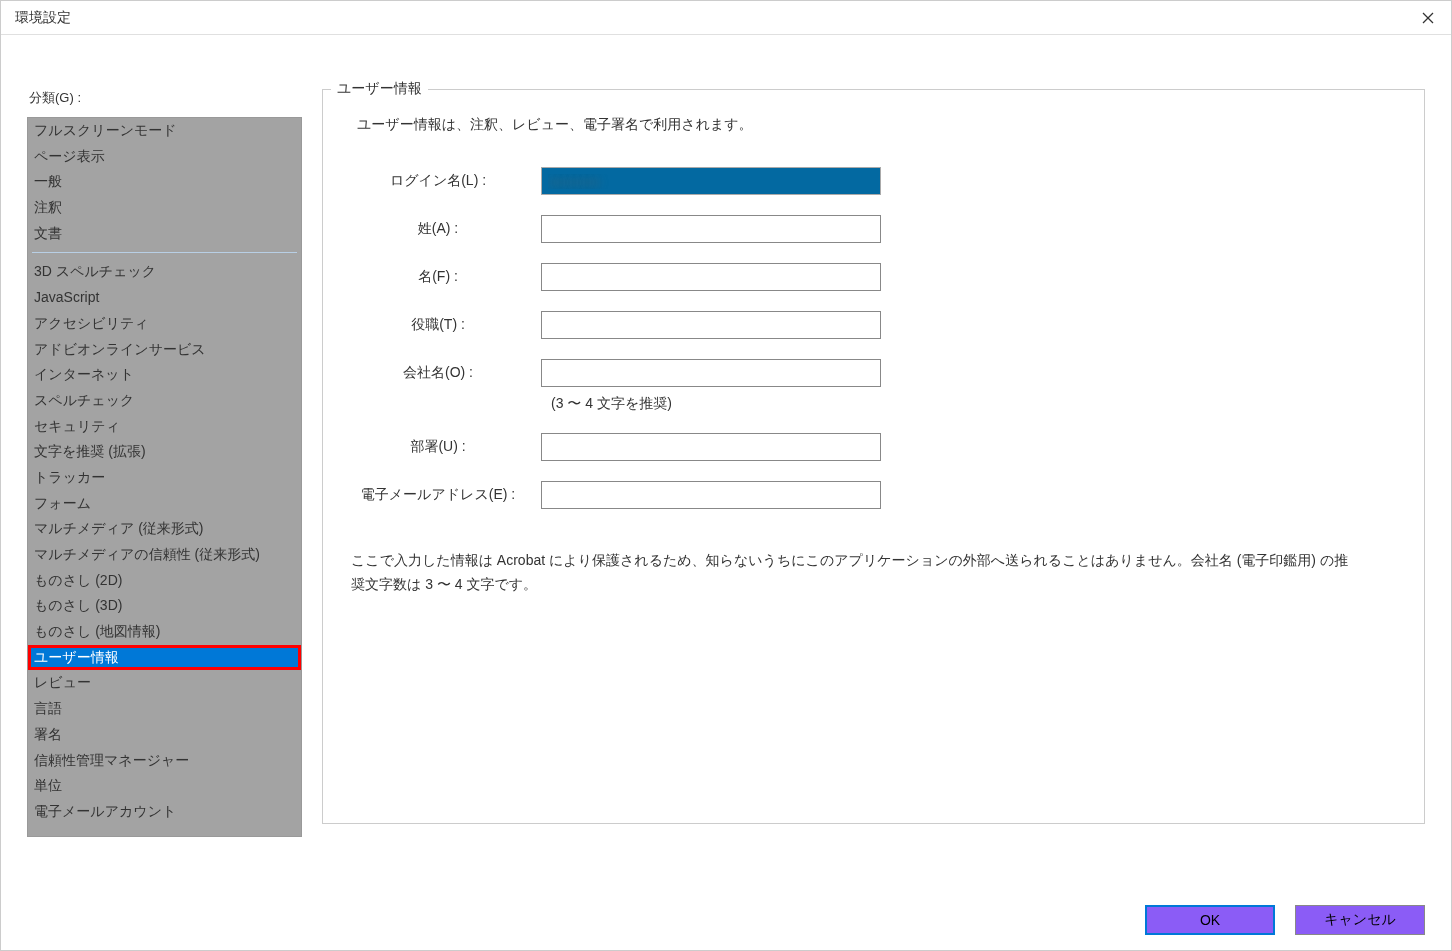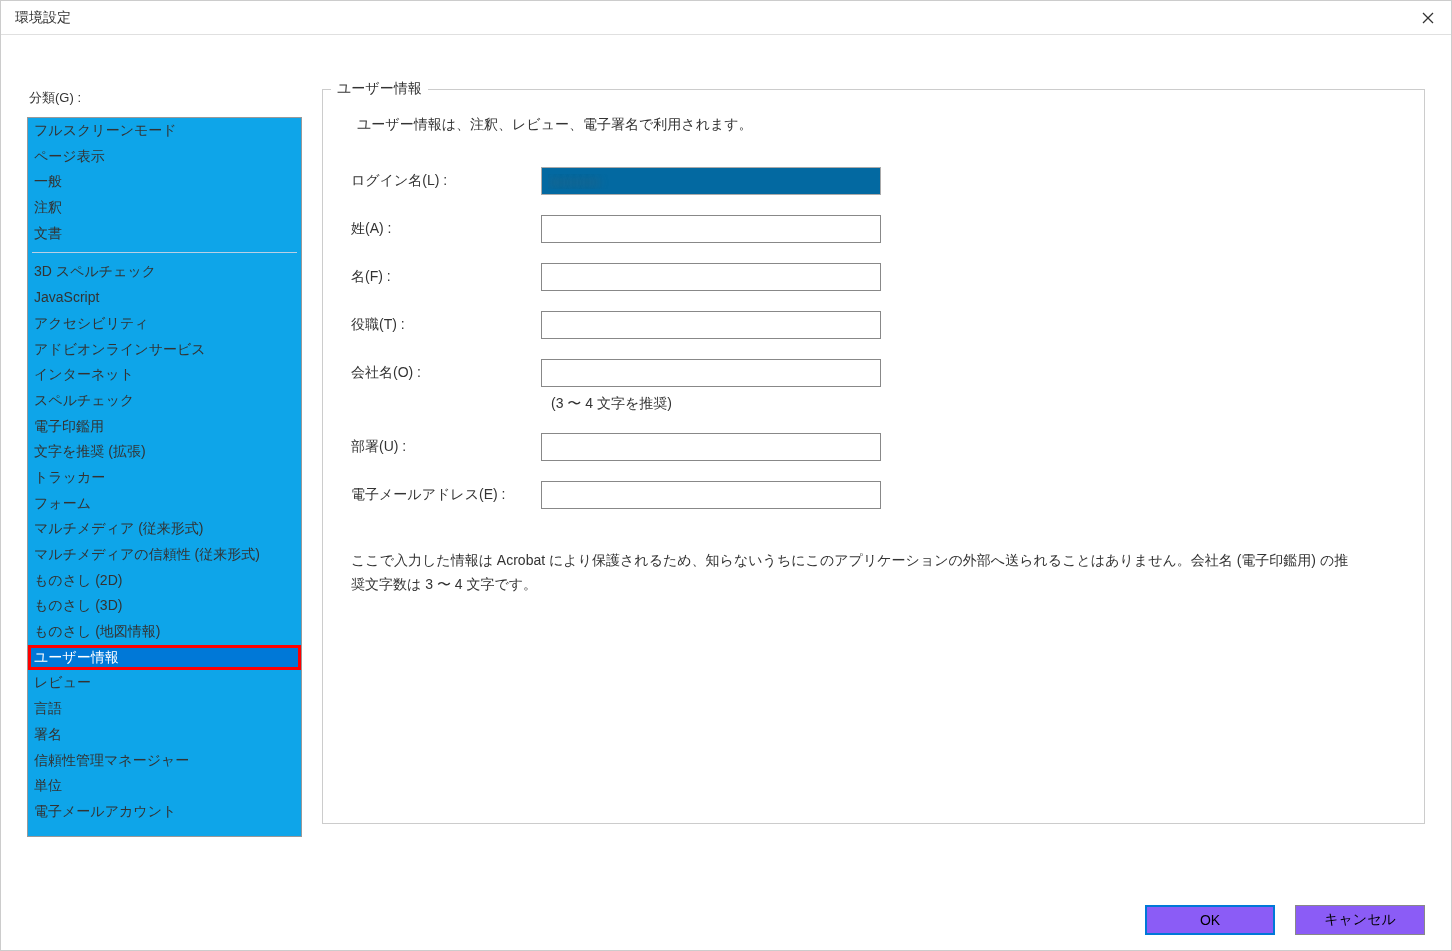--- a/index.html
+++ b/index.html
@@ -44,21 +44,21 @@
       display: flex;
       padding: 18px 26px 0 26px;
       gap: 20px;
     }
     .left-col { width: 275px; display: flex; flex-direction: column; }
     .category-label { font-size: 13px; margin-bottom: 10px; padding-left: 2px; }
     .category-list {
       border: 1px solid #999;
       height: 720px;
       overflow-y: auto;
-      background: #0ea5e9;
+      background: #a3a3a3;
     }
     .cat-item {
       padding: 2px 6px;
       font-size: 14px;
       line-height: 1.55;
       cursor: pointer;
       white-space: nowrap;
     }
     .cat-item.selected { background: #0078d7; color: #fff; }
     .cat-item.highlighted { outline: 3px solid #ff0000; outline-offset: -3px; }
@@ -79,21 +79,21 @@
       font-size: 14px;
     }
     .desc { margin: 8px 0 33px 6px; font-size: 14px; }
     .form-row {
       display: flex;
       align-items: center;
       margin-bottom: 20px;
     }
     .form-label {
       width: 190px;
-      text-align: left;
+      text-align: center;
       padding-right: 16px;
       font-size: 14px;
       white-space: nowrap;
     }
     .form-input {
       width: 340px;
       height: 28px;
       border: 1px solid #888;
       padding: 2px 6px;
       font-size: 13px;
@@ -159,21 +159,21 @@
           <div class="cat-item">一般</div>
           <div class="cat-item">注釈</div>
           <div class="cat-item">文書</div>
           <div class="cat-divider"></div>
           <div class="cat-item">3D スペルチェック</div>
           <div class="cat-item">JavaScript</div>
           <div class="cat-item">アクセシビリティ</div>
           <div class="cat-item">アドビオンラインサービス</div>
           <div class="cat-item">インターネット</div>
           <div class="cat-item">スペルチェック</div>
-          <div class="cat-item">電子印鑑用</div>
+          <div class="cat-item">セキュリティ</div>
           <div class="cat-item">文字を推奨 (拡張)</div>
           <div class="cat-item">トラッカー</div>
           <div class="cat-item">フォーム</div>
           <div class="cat-item">マルチメディア (従来形式)</div>
           <div class="cat-item">マルチメディアの信頼性 (従来形式)</div>
           <div class="cat-item">ものさし (2D)</div>
           <div class="cat-item">ものさし (3D)</div>
           <div class="cat-item">ものさし (地図情報)</div>
           <div class="cat-item selected highlighted">ユーザー情報</div>
           <div class="cat-item">レビュー</div>

